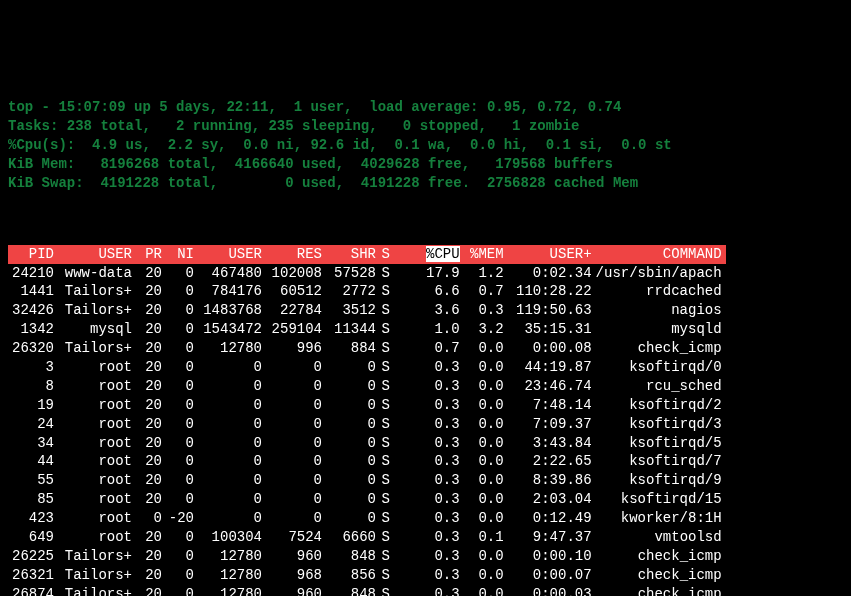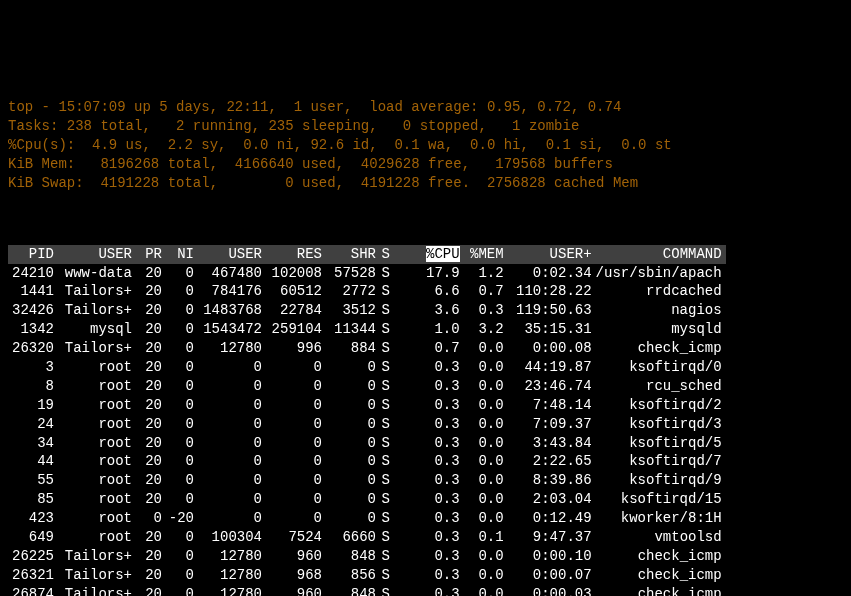--- a/index.html
+++ b/index.html
@@ -8,23 +8,23 @@
       color: #fff;
       font-family: "Courier New", "Lucida Console", monospace;
       font-size: 14px;
       line-height: 1.35;
       width: 851px;
       height: 596px;
       overflow: hidden;
       padding: 4px 8px;
       white-space: pre;
     }
-    .summary { color: #a16207; }
+    .summary { color: #15803d; font-weight: bold; }
     .col-header {
-      background: #404040;
+      background: #ef4444;
       color: #fff;
       font-weight: normal;
     }
     .hdr-invert {
       background: #fff;
       color: #000;
       margin-left: 32px;
     }
     table.proc {
       border-collapse: collapse;

